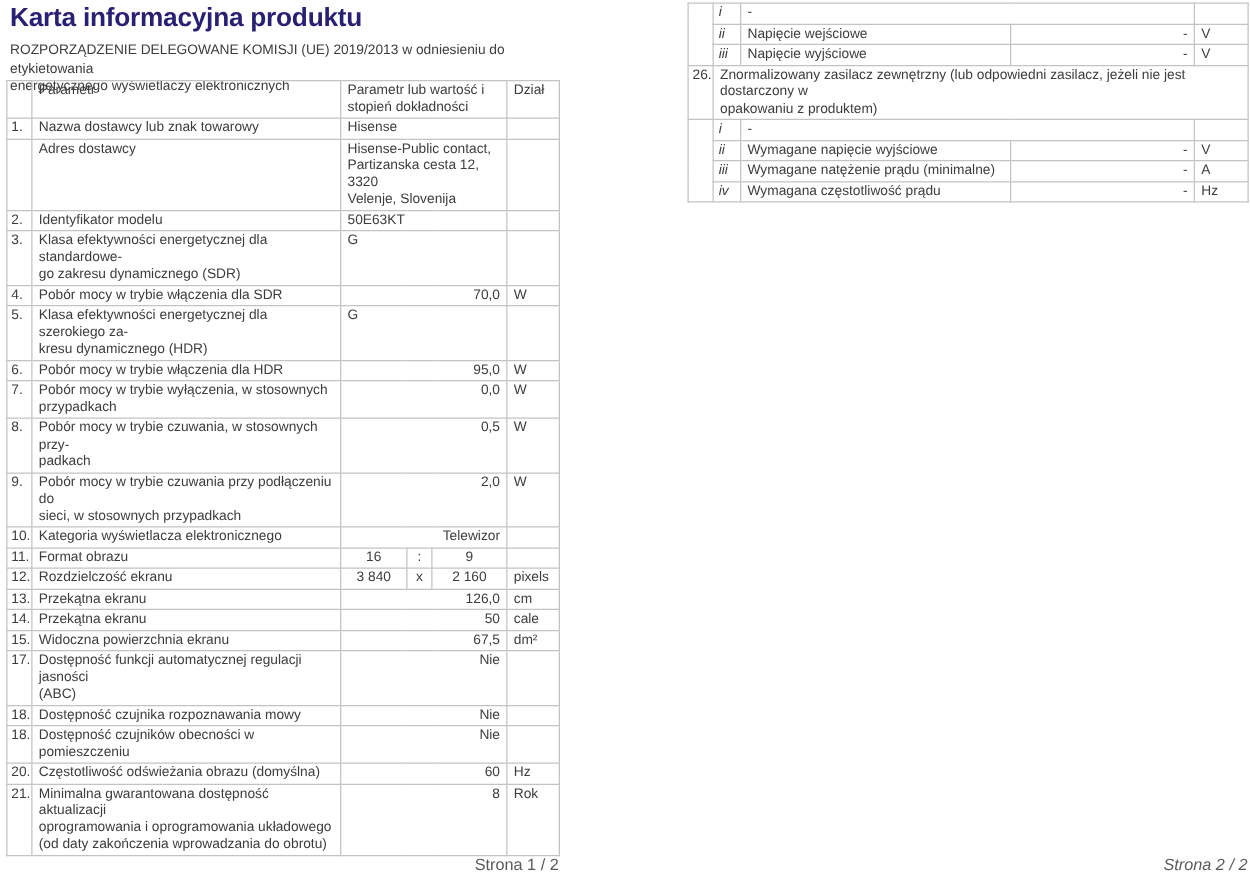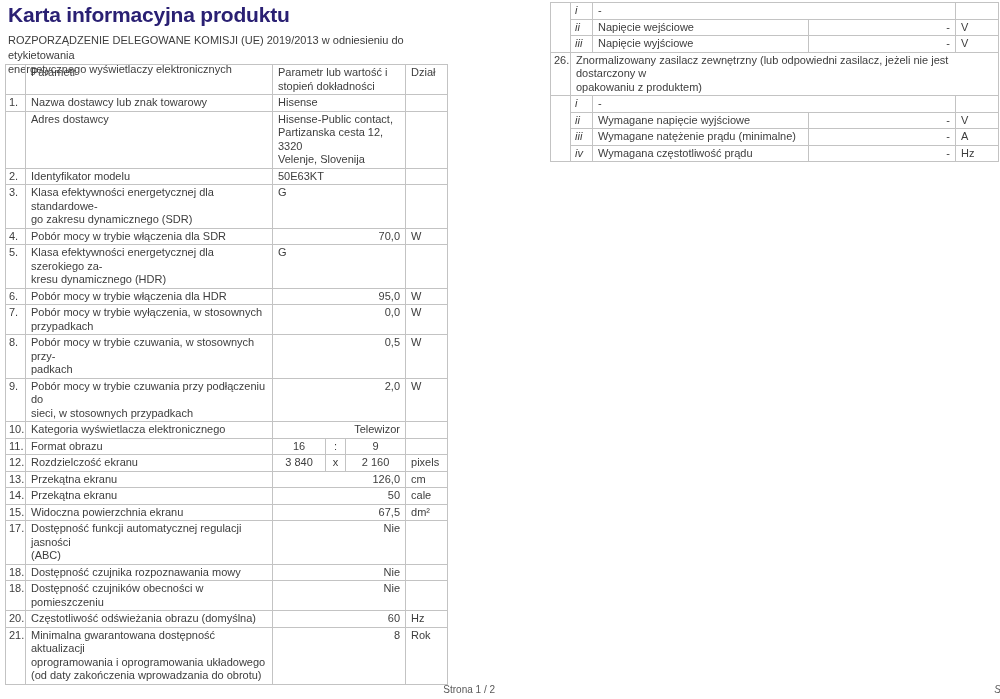--- a/index.html
+++ b/index.html
@@ -18,22 +18,22 @@
   .p2-table{position:absolute;left:0;top:2px;width:448px;}
   td,th{border:1px solid var(--line,#c3c3c3);padding:1px 5px 1px 5px;vertical-align:top;
         text-align:left;overflow:hidden;}
   th{font-weight:400;white-space:pre-line;}
   td.num{padding-left:3px;padding-right:2px;}
   td.label{white-space:pre-line;}
   td.left{white-space:pre-line;margin-left:10px;}
   td.right{text-align:right;}
   td.center{text-align:center;}
   td.sub{font-style:italic;padding-left:4px;}
-  .pagefoot{position:absolute;top:684px;font-size:10px;color:var(--muted,#595959);
-            text-align:right;margin-left:48px;}
+  .pagefoot{position:absolute;top:684px;font-size:13px;color:var(--muted,#595959);
+            text-align:right;}
   .p1-foot{left:5px;width:442px;}
   .p2-foot{left:0;width:448px;font-style:italic;}
 </style>
 </head>
 <body>
 
 <div class="page page1">
   <h1 class="doc-title">Karta informacyjna produktu</h1>
   <p class="doc-subtitle">ROZPORZĄDZENIE DELEGOWANE KOMISJI (UE) 2019/2013 w odniesieniu do etykietowania
 energetycznego wyświetlaczy elektronicznych</p>

